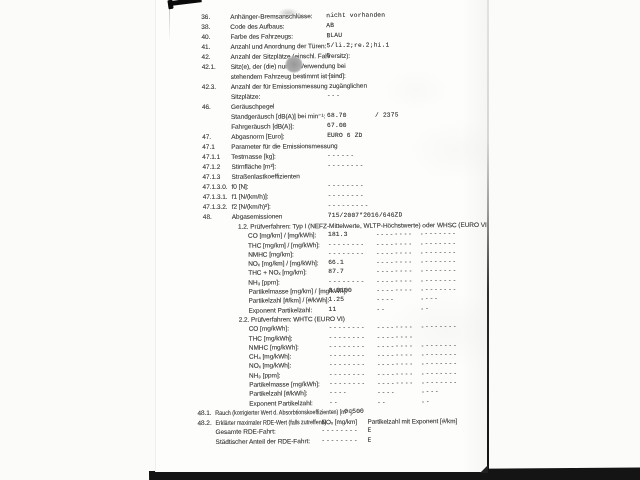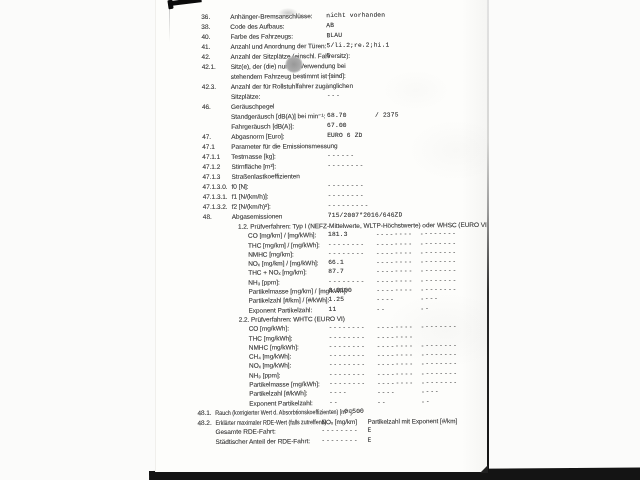--- a/index.html
+++ b/index.html
@@ -101,21 +101,21 @@
           <span class="v c1">5</span>
         </div>
         <div class="row a two">
           <span class="num">42.1.</span>
           <span class="lbl">Sitz(e), der (die) nur zur Verwendung bei</span>
           <span class="lbl2">stehendem Fahrzeug bestimmt ist [sind]:</span>
           <span class="v c1 dash">---</span>
         </div>
         <div class="row a two">
           <span class="num">42.3.</span>
-          <span class="lbl">Anzahl der für Rollstuhlfahrer zugänglichen</span>
+          <span class="lbl">Anzahl der für Emissionsmessung zugänglichen</span>
           <span class="lbl2">Sitzplätze:</span>
           <span class="v c1 dash">---</span>
         </div>
         <div class="row a">
           <span class="num">46.</span>
           <span class="lbl">Geräuschpegel</span>
         </div>
         <div class="row a">
           <span class="lbl">Standgeräusch [dB(A)] bei min⁻¹:</span>
           <span class="v c1">68.70</span>

